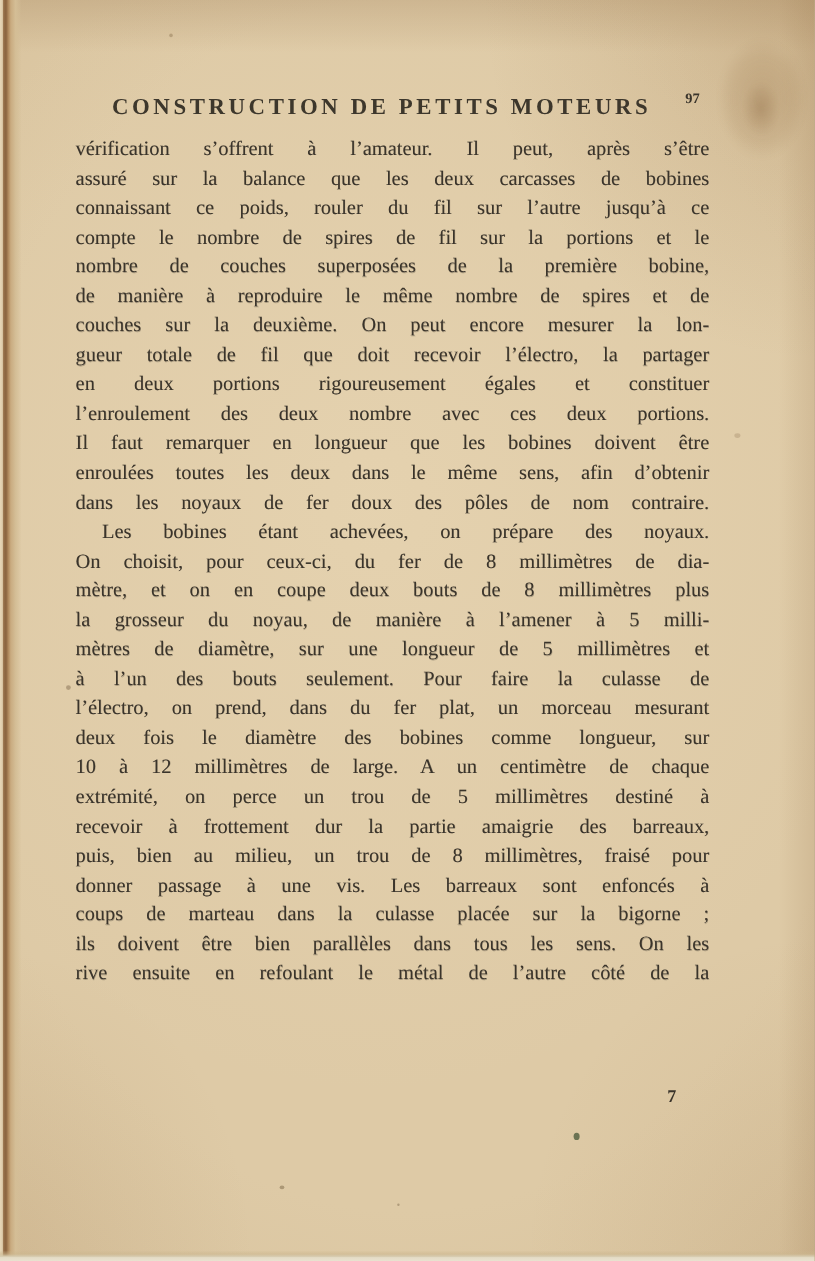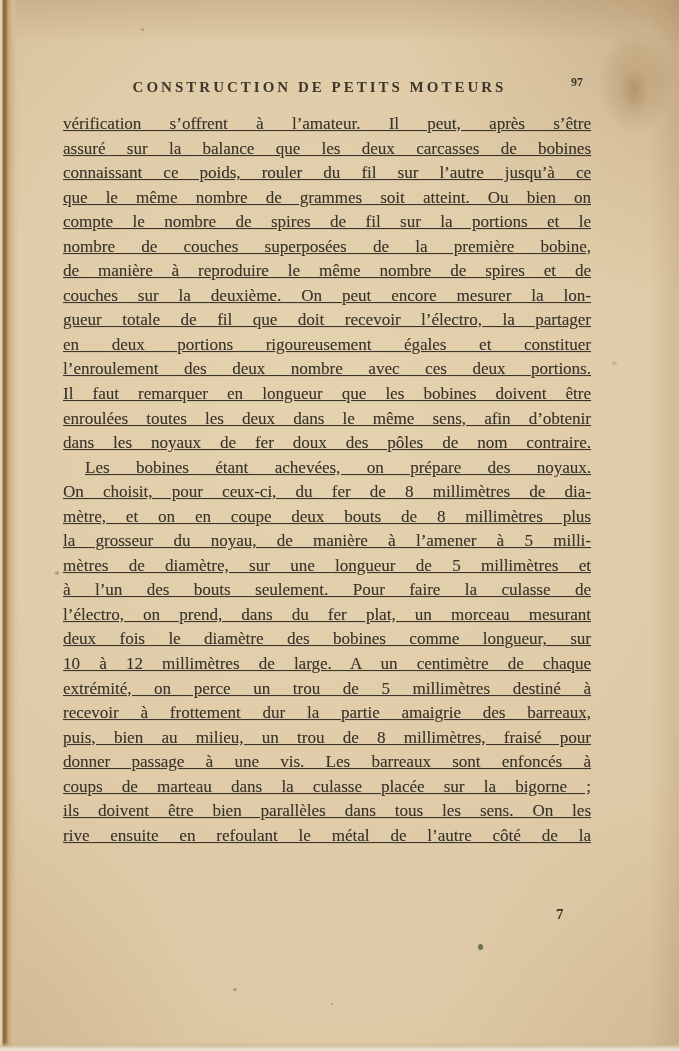--- a/index.html
+++ b/index.html
@@ -61,41 +61,40 @@
   .speck.s5 { left: 331px; top: 1003px; width: 2px; height: 2px; background: rgba(120,100,70,0.45); }
   .speck.s6 { left: 612px; top: 361px; width: 5px; height: 4px; background: rgba(130,105,70,0.25); filter: blur(0.6px); }
 
   
   .header {
     position: absolute; left: 63px; top: 79px; width: 528px; height: 20px;
     color: #3d372c;
   }
   .running-title {
     position: absolute; left: 50%; transform: translateX(-52%);
-    font-size: 15px; font-weight: 700; letter-spacing: 3px;
+    font-size: 19px; font-weight: 700; letter-spacing: 3px;
     white-space: nowrap; color: #3d372c;
   }
   .page-number {
     position: absolute; right: 8px; top: -4px;
     font-size: 12px; font-weight: 700; color: #3a342b;
   }
 
   
   .body-block {
     position: absolute; left: 63px; top: 112px; width: 528px;
     color: #3a342b;
     font-size: 17px; line-height: 24.55px;
     text-shadow: 0.3px 0.3px 0 rgba(58,52,43,0.32);
   }
   .line {
     text-align: justify;
     text-align-last: justify;
     white-space: normal;
     height: 24.55px;
-    text-decoration: underline;
   }
   .line.indent { text-indent: 22px; }
 
   .signature-mark {
     position: absolute; left: 556px; top: 906px;
     font-size: 15px; font-weight: 600; color: #3a342b;
   }
 </style>
 </head>
 <body>
@@ -116,21 +115,20 @@
 
   <div class="header">
     <span class="running-title">CONSTRUCTION DE PETITS MOTEURS</span>
     <span class="page-number">97</span>
   </div>
 
   <div class="body-block">
     <div class="line">vérification s’offrent à l’amateur. Il peut, après s’être</div>
     <div class="line">assuré sur la balance que les deux carcasses de bobines</div>
     <div class="line">connaissant ce poids, rouler du fil sur l’autre jusqu’à ce</div>
-    <div class="line">que le même nombre de grammes soit atteint. Ou bien on</div>
     <div class="line">compte le nombre de spires de fil sur la portions et le</div>
     <div class="line">nombre de couches superposées de la première bobine,</div>
     <div class="line">de manière à reproduire le même nombre de spires et de</div>
     <div class="line">couches sur la deuxième. On peut encore mesurer la lon-</div>
     <div class="line">gueur totale de fil que doit recevoir l’électro, la partager</div>
     <div class="line">en deux portions rigoureusement égales et constituer</div>
     <div class="line">l’enroulement des deux nombre avec ces deux portions.</div>
     <div class="line">Il faut remarquer en longueur que les bobines doivent être</div>
     <div class="line">enroulées toutes les deux dans le même sens, afin d’obtenir</div>
     <div class="line">dans les noyaux de fer doux des pôles de nom contraire.</div>

